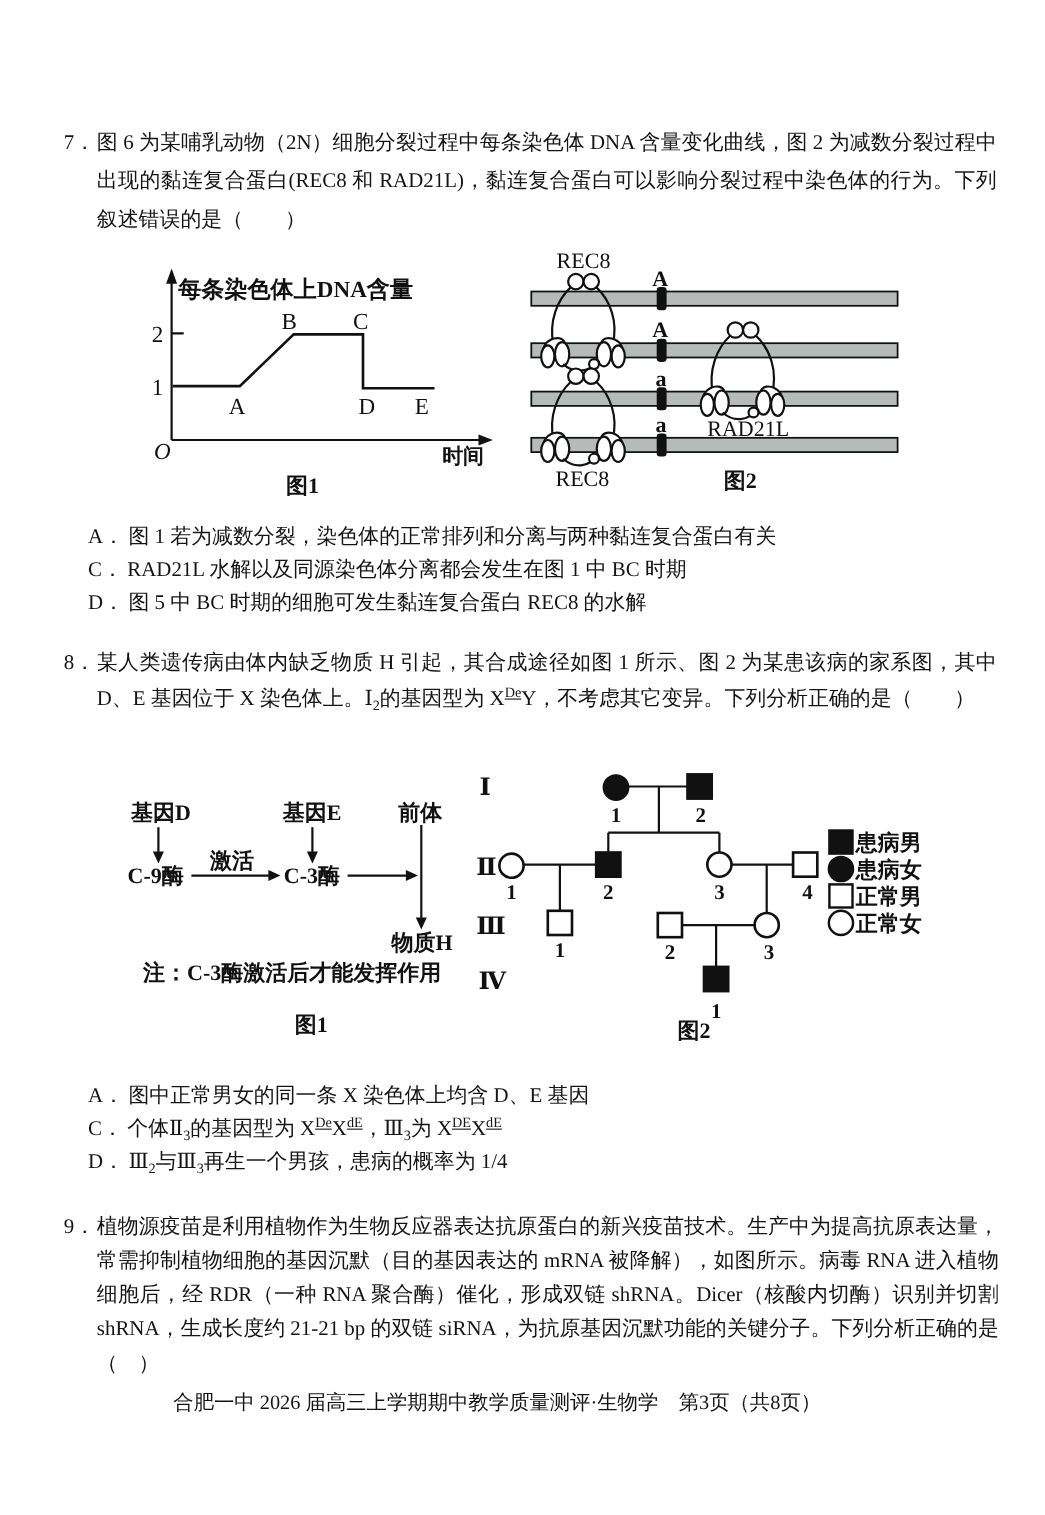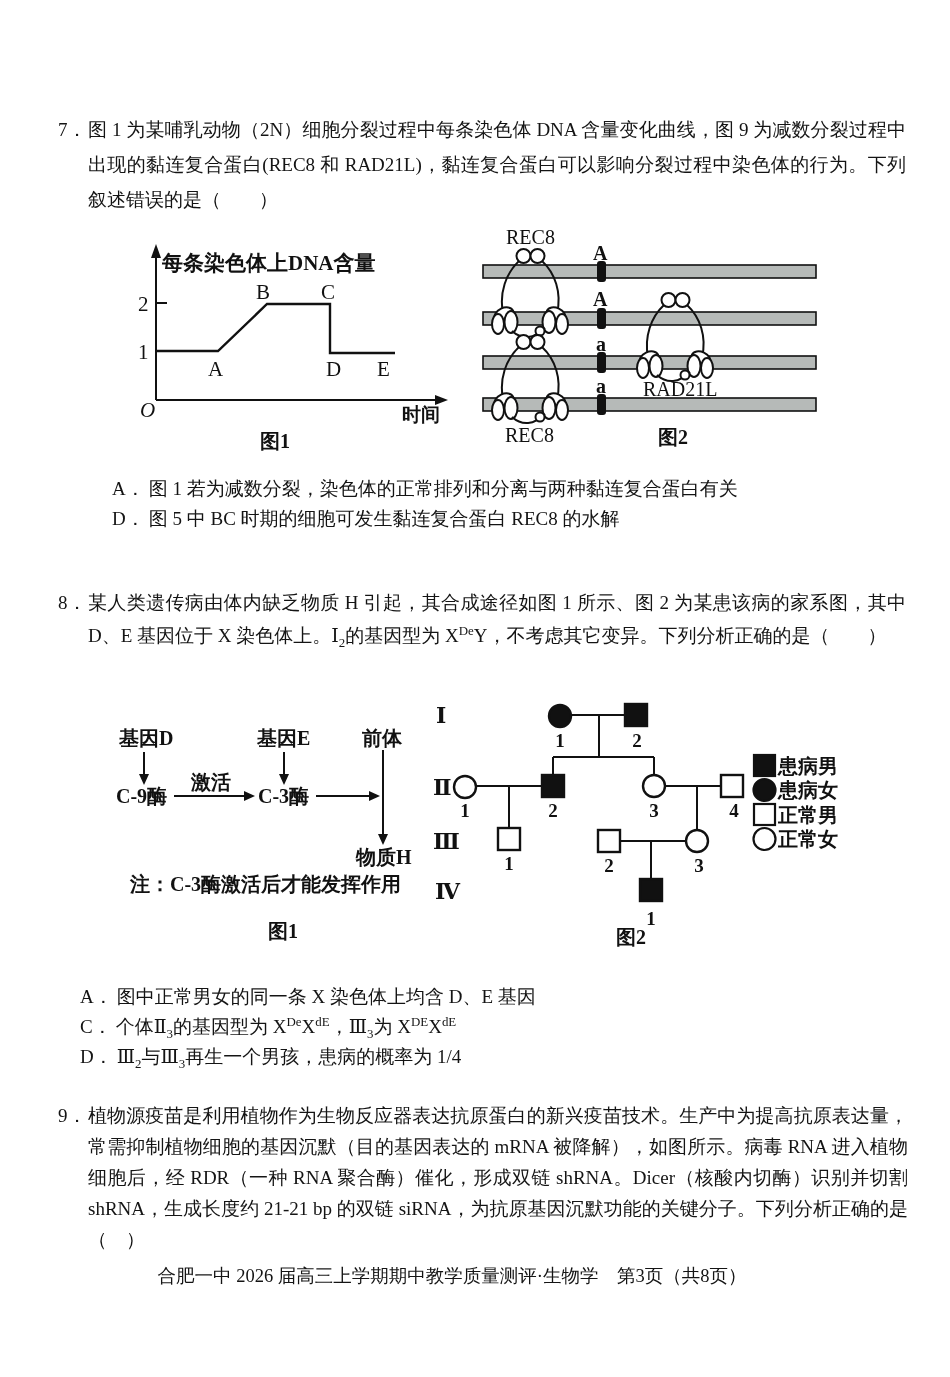--- a/index.html
+++ b/index.html
@@ -7,41 +7,41 @@
     position:relative;width:950px;height:1377px;background:#ffffff;overflow:hidden;
     font-family:"Liberation Serif","DejaVu Serif",serif;color:#141414;
   }
   .stem{position:absolute;font-size:19px;text-align:justify;}
   .stem .qnum{position:absolute;left:0;top:0;}
   .stem .qtext{display:block;margin-left:30px;}
   .q7stem{left:58px;top:112px;width:848px;line-height:35px;}
   .q8stem{left:58px;top:586px;width:848px;line-height:33px;}
   .q9stem{left:58px;top:1100px;width:850px;line-height:31px;}
   .options{position:absolute;font-size:19px;}
-  .q7opts{left:80px;top:474px;line-height:30px;margin-left:32px;}
+  .q7opts{left:80px;top:474px;line-height:30px;}
   .q8opts{left:80px;top:982px;line-height:30px;}
   .opt-label{margin-right:4px;}
-  sup{font-size:0.68em;vertical-align:super;line-height:0;}
+  sup{font-size:0.68em;vertical-align:super;line-height:0;text-decoration:underline;}
   sub{font-size:0.68em;vertical-align:sub;line-height:0;}
   .figsvg{position:absolute;}
   .footer{
     position:absolute;left:0;top:1262px;width:904px;text-align:center;
     font-size:18.5px;line-height:28px;color:#141414;
   }
   svg text{font-family:"Liberation Serif","DejaVu Serif",serif;fill:#111;}
   .cnbold{font-weight:bold;}
 </style>
 </head>
 <body>
 
 <div class="page">
 
   <div class="stem q7stem">
     <span class="qnum">7．</span>
-    <span class="qtext">图 1 为某哺乳动物（2N）细胞分裂过程中每条染色体 DNA 含量变化曲线，图 9 为减数分裂过程中出现的黏连复合蛋白(REC8 和 RAD21L)，黏连复合蛋白可以影响分裂过程中染色体的行为。下列叙述错误的是（　　）</span>
+    <span class="qtext">图 6 为某哺乳动物（2N）细胞分裂过程中每条染色体 DNA 含量变化曲线，图 2 为减数分裂过程中出现的黏连复合蛋白(REC8 和 RAD21L)，黏连复合蛋白可以影响分裂过程中染色体的行为。下列叙述错误的是（　　）</span>
   </div>
 
   <svg class="figsvg" style="left:130px;top:230px" width="330" height="227" viewBox="0 0 330 227">
     <g stroke="#111" stroke-width="2" fill="none">
       <line x1="26" y1="24" x2="26" y2="170"></line>
       <line x1="26" y1="170" x2="310" y2="170"></line>
       <line x1="26" y1="73" x2="37" y2="73"></line>
     </g>
     <polygon points="26,14 21,28 31,28" fill="#111"></polygon>
     <polygon points="318,170 305,165 305,175" fill="#111"></polygon>
@@ -100,20 +100,21 @@
     <text x="133" y="91" font-size="20" font-weight="bold">A</text>
     <text x="136" y="136" font-size="20" font-weight="bold">a</text>
     <text x="136" y="178" font-size="20" font-weight="bold">a</text>
     <text x="183" y="181" font-size="20">RAD21L</text>
     <text x="45" y="227" font-size="20">REC8</text>
     <text x="198" y="229" font-size="20" font-weight="bold">图2</text>
   </svg>
 
   <div class="options q7opts">
     <div><span class="opt-label">A．</span><span>图 1 若为减数分裂，染色体的正常排列和分离与两种黏连复合蛋白有关</span></div>
+    <div><span class="opt-label">C．</span><span>RAD21L 水解以及同源染色体分离都会发生在图 1 中 BC 时期</span></div>
     <div><span class="opt-label">D．</span><span>图 5 中 BC 时期的细胞可发生黏连复合蛋白 REC8 的水解</span></div>
   </div>
 
   <div class="stem q8stem">
     <span class="qnum">8．</span>
     <span class="qtext">某人类遗传病由体内缺乏物质 H 引起，其合成途径如图 1 所示、图 2 为某患该病的家系图，其中 D、E 基因位于 X 染色体上。Ⅰ<sub>2</sub>的基因型为 X<sup>De</sup>Y，不考虑其它变异。下列分析正确的是（　　）</span>
   </div>
 
   <svg class="figsvg" style="left:100px;top:690px" width="330" height="260" viewBox="0 0 330 260">
     <g stroke="#111" stroke-width="2">

